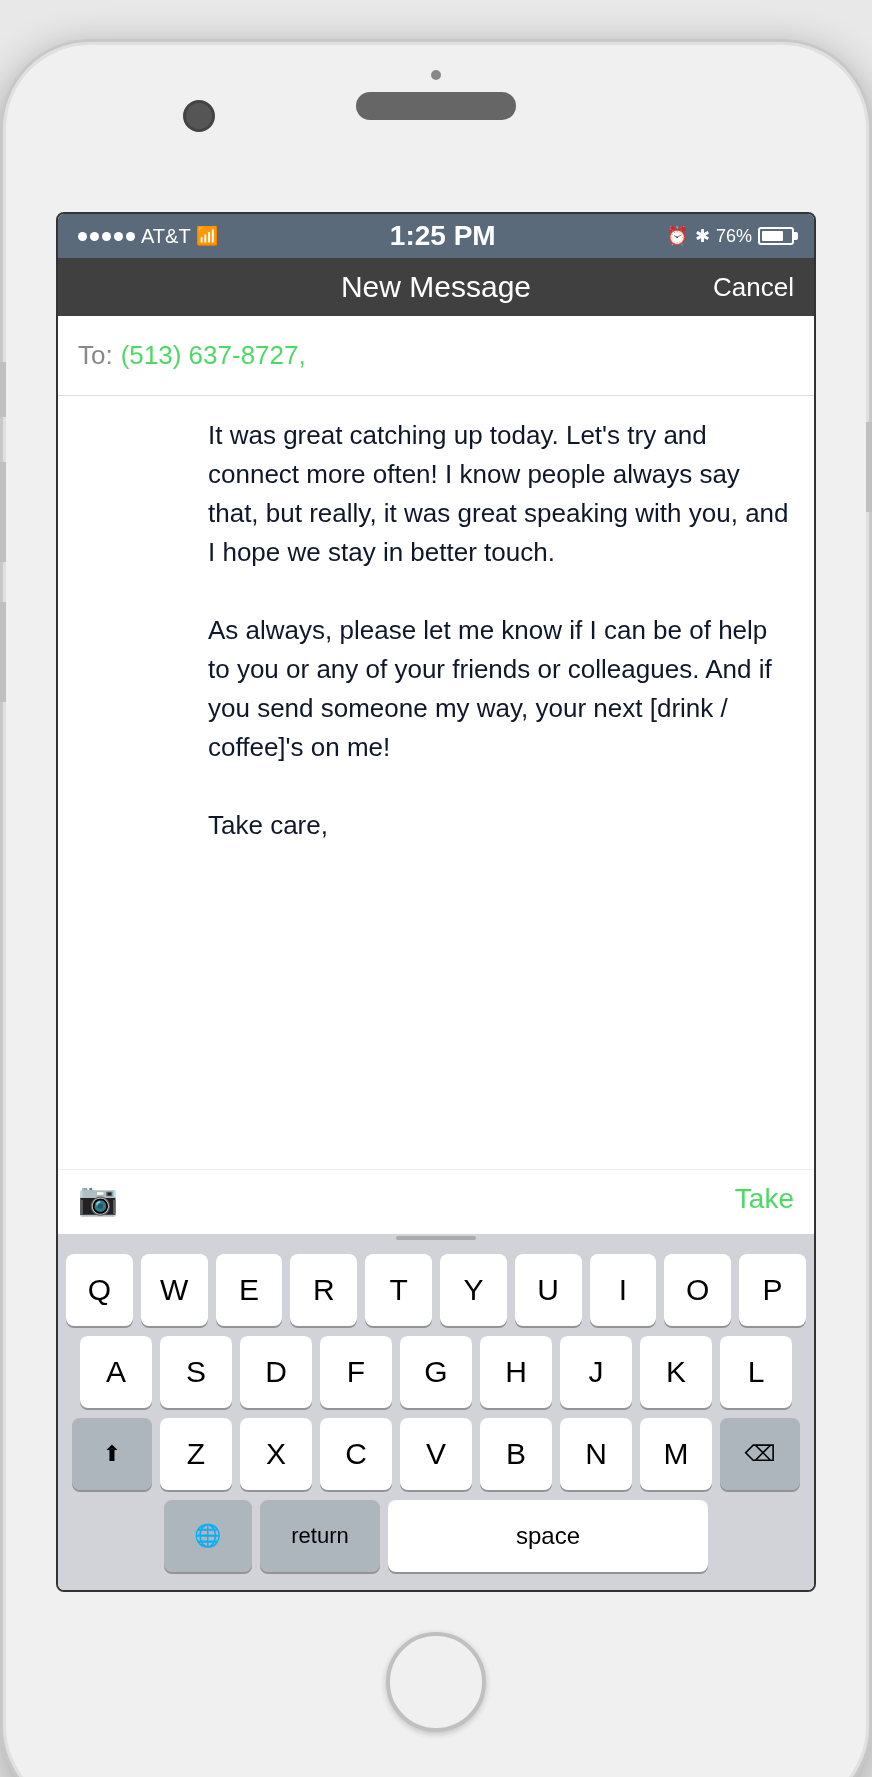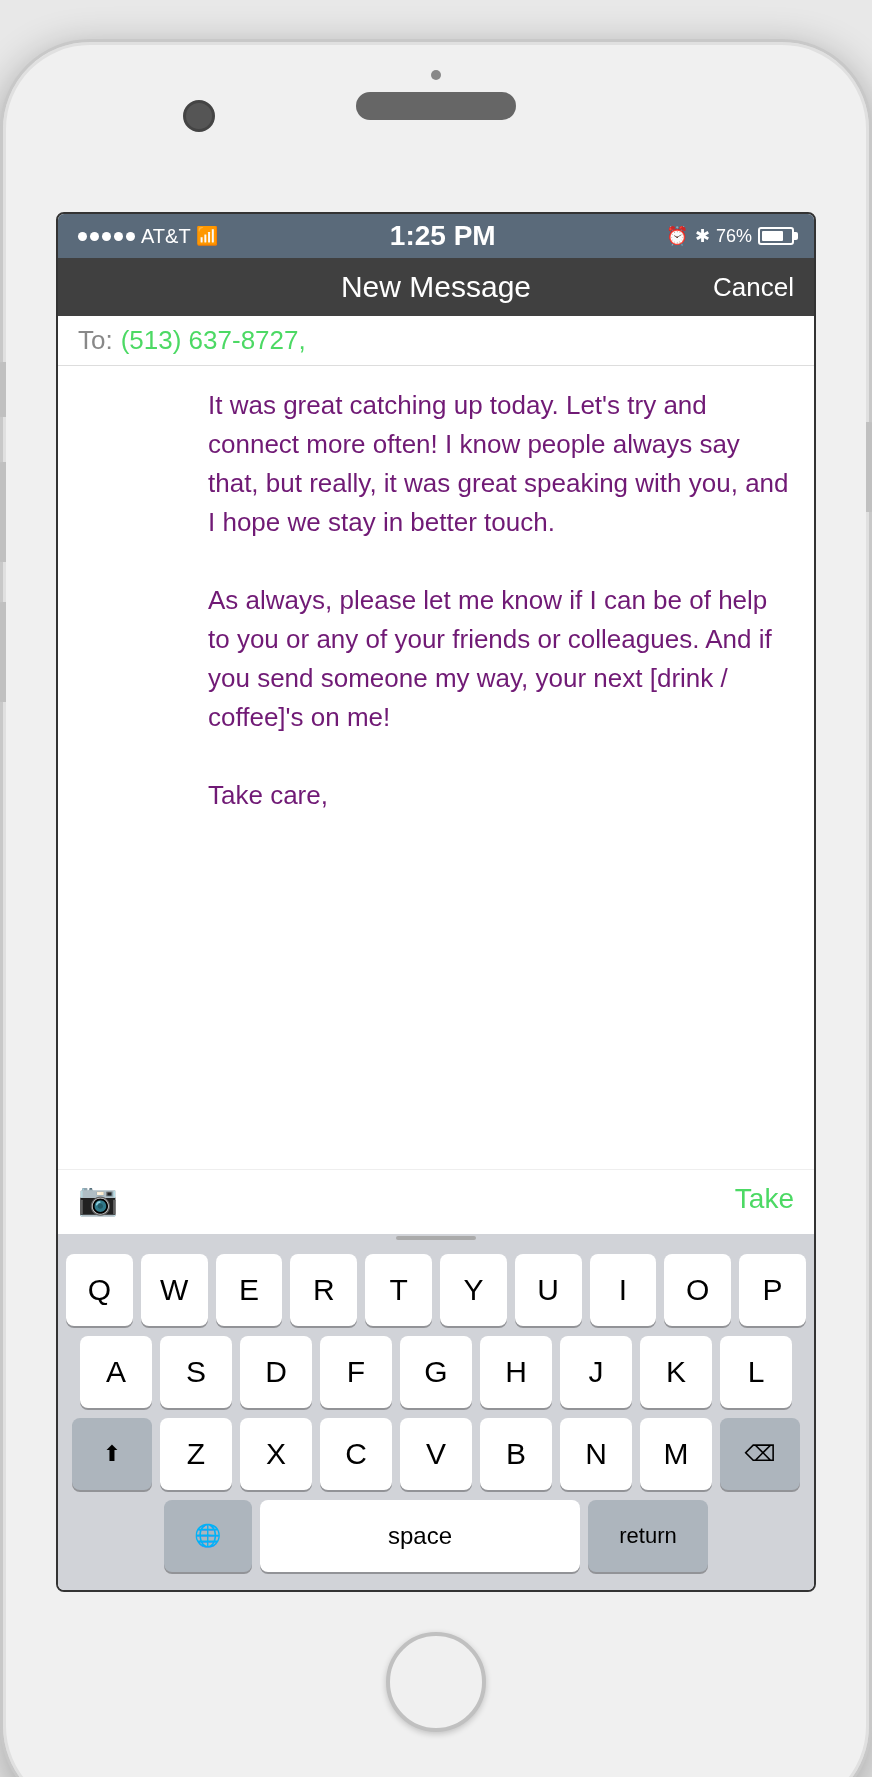--- a/index.html
+++ b/index.html
@@ -194,21 +194,21 @@
       text-align: right;
     }
 
     .nav-left-space {
       min-width: 100px;
     }
 
     
     .to-field {
       background: #fff;
-      padding: 9px 20px;
+      padding: 24px 20px;
       border-bottom: 1px solid #ddd;
       display: flex;
       align-items: center;
       flex-shrink: 0;
     }
 
     .to-label {
       color: #888;
       font-size: 26px;
       margin-right: 8px;
@@ -226,21 +226,21 @@
       display: flex;
       flex-direction: column;
       overflow: hidden;
     }
 
     .message-body {
       flex: 1;
       padding: 20px 20px 10px 150px;
       font-size: 26px;
       line-height: 1.5;
-      color: #701a75;
+      color: #0f172a;
       overflow-y: auto;
     }
 
     .message-footer {
       display: flex;
       align-items: center;
       justify-content: space-between;
       padding: 10px 20px 16px 20px;
       border-top: 1px solid #eee;
     }
@@ -506,22 +506,22 @@
         <div class="key">C</div>
         <div class="key">V</div>
         <div class="key">B</div>
         <div class="key">N</div>
         <div class="key">M</div>
         <div class="key key-special key-delete">⌫</div>
       </div>
 
       <div class="keyboard-row">
         <div class="key key-special key-globe">🌐</div>
+        <div class="key key-special key-return">return</div>
         <div class="key key-space">space</div>
-        <div class="key key-special key-return">return</div>
       </div>
     </div>
 
   </div>
 
   <div class="phone-bottom">
     <div class="home-button"></div>
   </div>
 </div>
 

